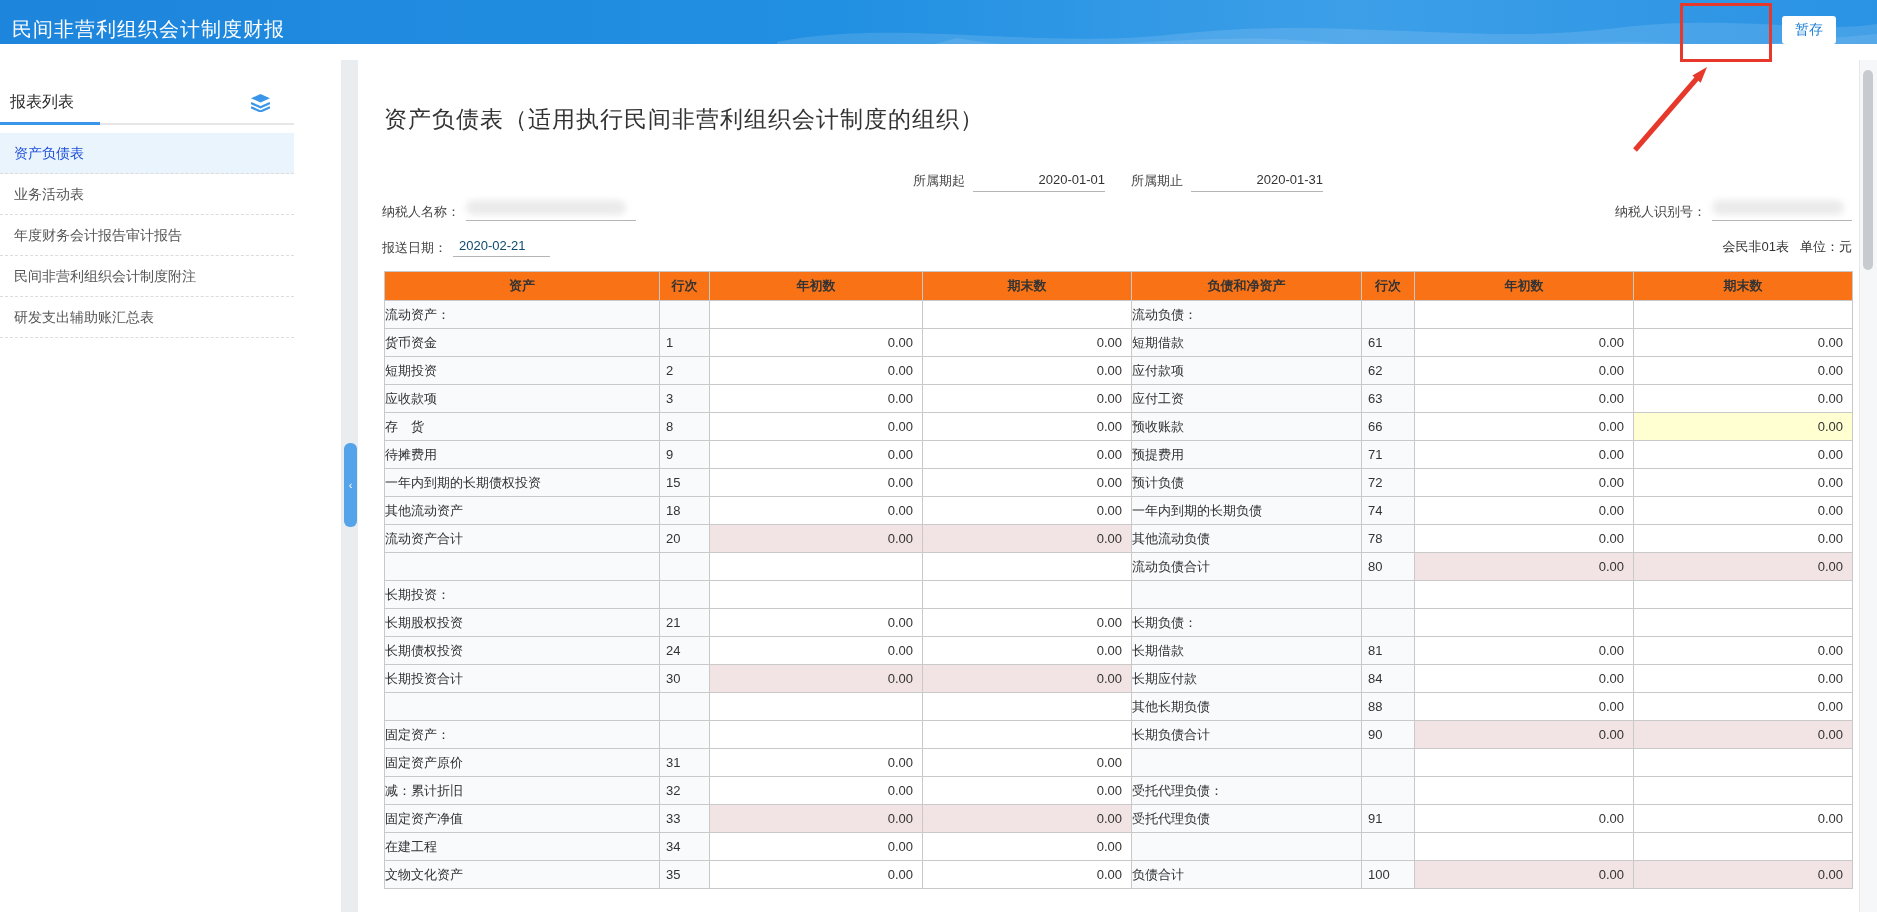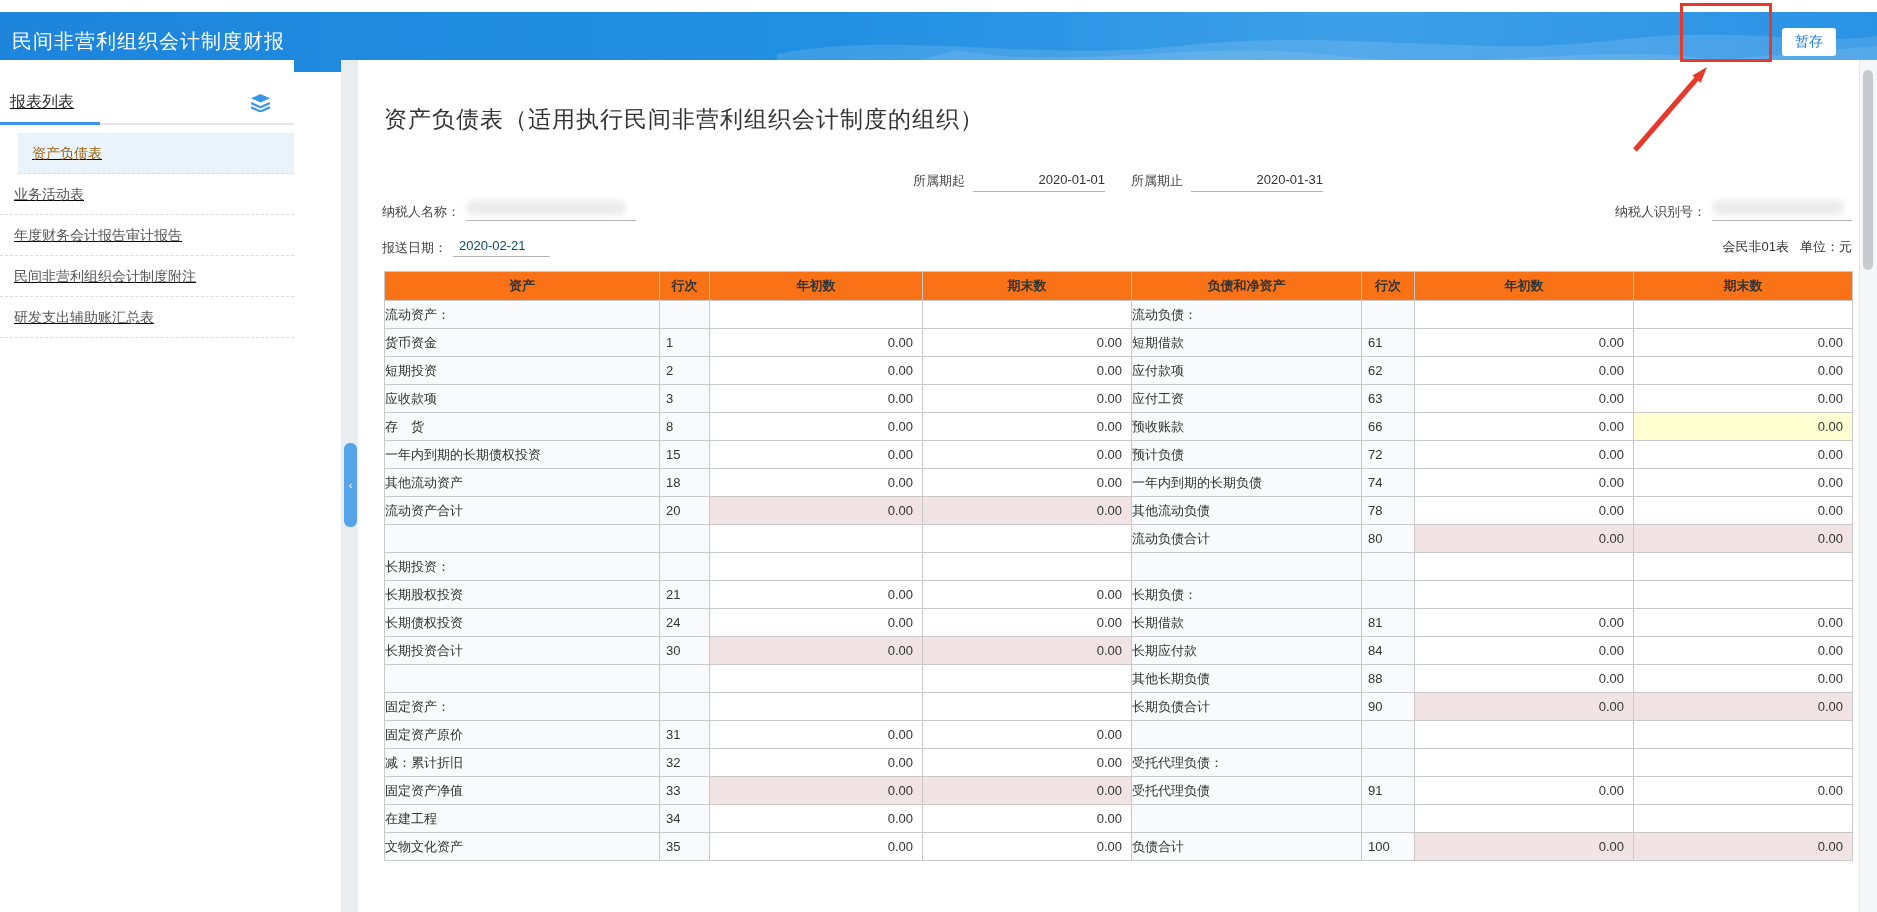--- a/index.html
+++ b/index.html
@@ -1,39 +1,39 @@
 <!DOCTYPE html>
 <html><head>
 <meta charset="utf-8">
 <style>
   html,body{margin:0;padding:0;width:1877px;height:912px;overflow:hidden;
     background:#fff;font-family:"Liberation Sans","DejaVu Sans",sans-serif;}
   
-  .app-header{position:absolute;left:0;top:12px;width:1877px;height:60px;
+  .app-header{position:absolute;left:0;top:0;width:1877px;height:44px;
     background:linear-gradient(90deg,#1d85dc 0%,#2290e2 45%,#3d9fe8 72%,#2a93e4 100%);overflow:hidden;}
   .app-header .deco{position:absolute;right:0;top:0;height:60px;width:1100px;}
   .app-title{position:absolute;left:12px;top:16px;color:#fff;font-size:20px;letter-spacing:1px;}
   .hbtns{position:absolute;right:27px;top:16px;display:flex;gap:4px;align-items:center;flex-direction:column;}
   .hbtn{background:#fff;color:#1f80d8;border:none;border-radius:3px;height:28px;
     padding:0 13px;font-size:14px;cursor:pointer;white-space:nowrap;}
   .hbtn.primary{background:#f59a23;color:#fff;height:30px;padding:0 17px;font-weight:bold;}
   
   .anno-rect{position:absolute;left:1680px;top:3px;width:86px;height:53px;
     border:3px solid #e6392b;pointer-events:none;z-index:50;}
   .anno-arrow{position:absolute;left:1610px;top:58px;pointer-events:none;z-index:50;}
   
-  .sidebar{position:absolute;left:0;top:60px;width:294px;height:852px;background:#fff;text-decoration:underline;}
+  .sidebar{position:absolute;left:0;top:60px;width:294px;height:852px;background:#fff;}
   .sb-head{display:flex;justify-content:space-between;align-items:center;padding:32px 24px 10px 10px;}
   .sb-title{font-size:16px;color:#2b2b2b;}
   .sb-underline{height:2px;background:#e4e6e8;position:relative;}
   .sb-underline::before{content:"";position:absolute;left:0;top:-1px;width:100px;height:3px;background:#3a96e8;}
   .sb-list{list-style:none;margin:8px 0 0 0;padding:0;}
   .sb-item{height:40px;line-height:40px;padding-left:14px;font-size:14px;color:#555;
     border-bottom:1px dashed #dcdcdc;cursor:pointer;}
-  .sb-item.active{color:#a16207;background:#eaf4fd;margin-left:18px;}
+  .sb-item.active{color:#1d4ed8;background:#eaf4fd;}
   .gap-strip{position:absolute;left:341px;top:60px;width:17px;height:852px;background:#e9edf0;}
   .collapse-tab{position:absolute;left:344px;top:443px;width:13px;height:84px;background:#55a3e8;
     border-radius:6px;color:#fff;font-size:11px;display:flex;align-items:center;justify-content:center;cursor:pointer;z-index:5;}
   
   .main{position:absolute;left:358px;top:60px;width:1519px;height:852px;background:#fff;overflow:hidden;}
   .m-title{position:absolute;top:44px;left:26px;width:1468px;text-align:left;
     font-size:23px;color:#333;letter-spacing:1px;}
   .period-row{position:absolute;top:112px;left:26px;width:1468px;display:flex;
     justify-content:center;gap:26px;font-size:13px;color:#444;}
   .p-item{display:flex;align-items:flex-start;gap:8px;text-align:right;}
@@ -208,20 +208,30 @@
           <td class="lab ind1">存　货</td>
           <td class="line">8</td>
           <td class="val">0.00</td>
           <td class="val">0.00</td>
           <td class="lab ind1">预收账款</td>
           <td class="line">66</td>
           <td class="val">0.00</td>
           <td class="val yellow">0.00</td>
         </tr>
         <tr>
+          <td class="lab ind1">待摊费用</td>
+          <td class="line">9</td>
+          <td class="val">0.00</td>
+          <td class="val">0.00</td>
+          <td class="lab ind1">预提费用</td>
+          <td class="line">71</td>
+          <td class="val">0.00</td>
+          <td class="val">0.00</td>
+        </tr>
+        <tr>
           <td class="lab ind1">一年内到期的长期债权投资</td>
           <td class="line">15</td>
           <td class="val">0.00</td>
           <td class="val">0.00</td>
           <td class="lab ind1">预计负债</td>
           <td class="line">72</td>
           <td class="val">0.00</td>
           <td class="val">0.00</td>
         </tr>
         <tr>

